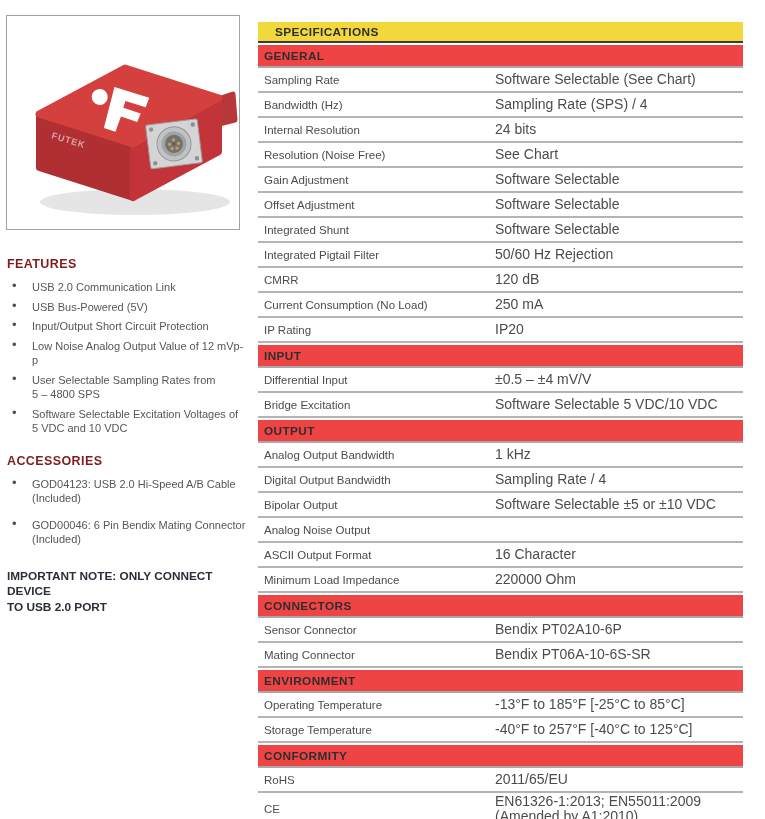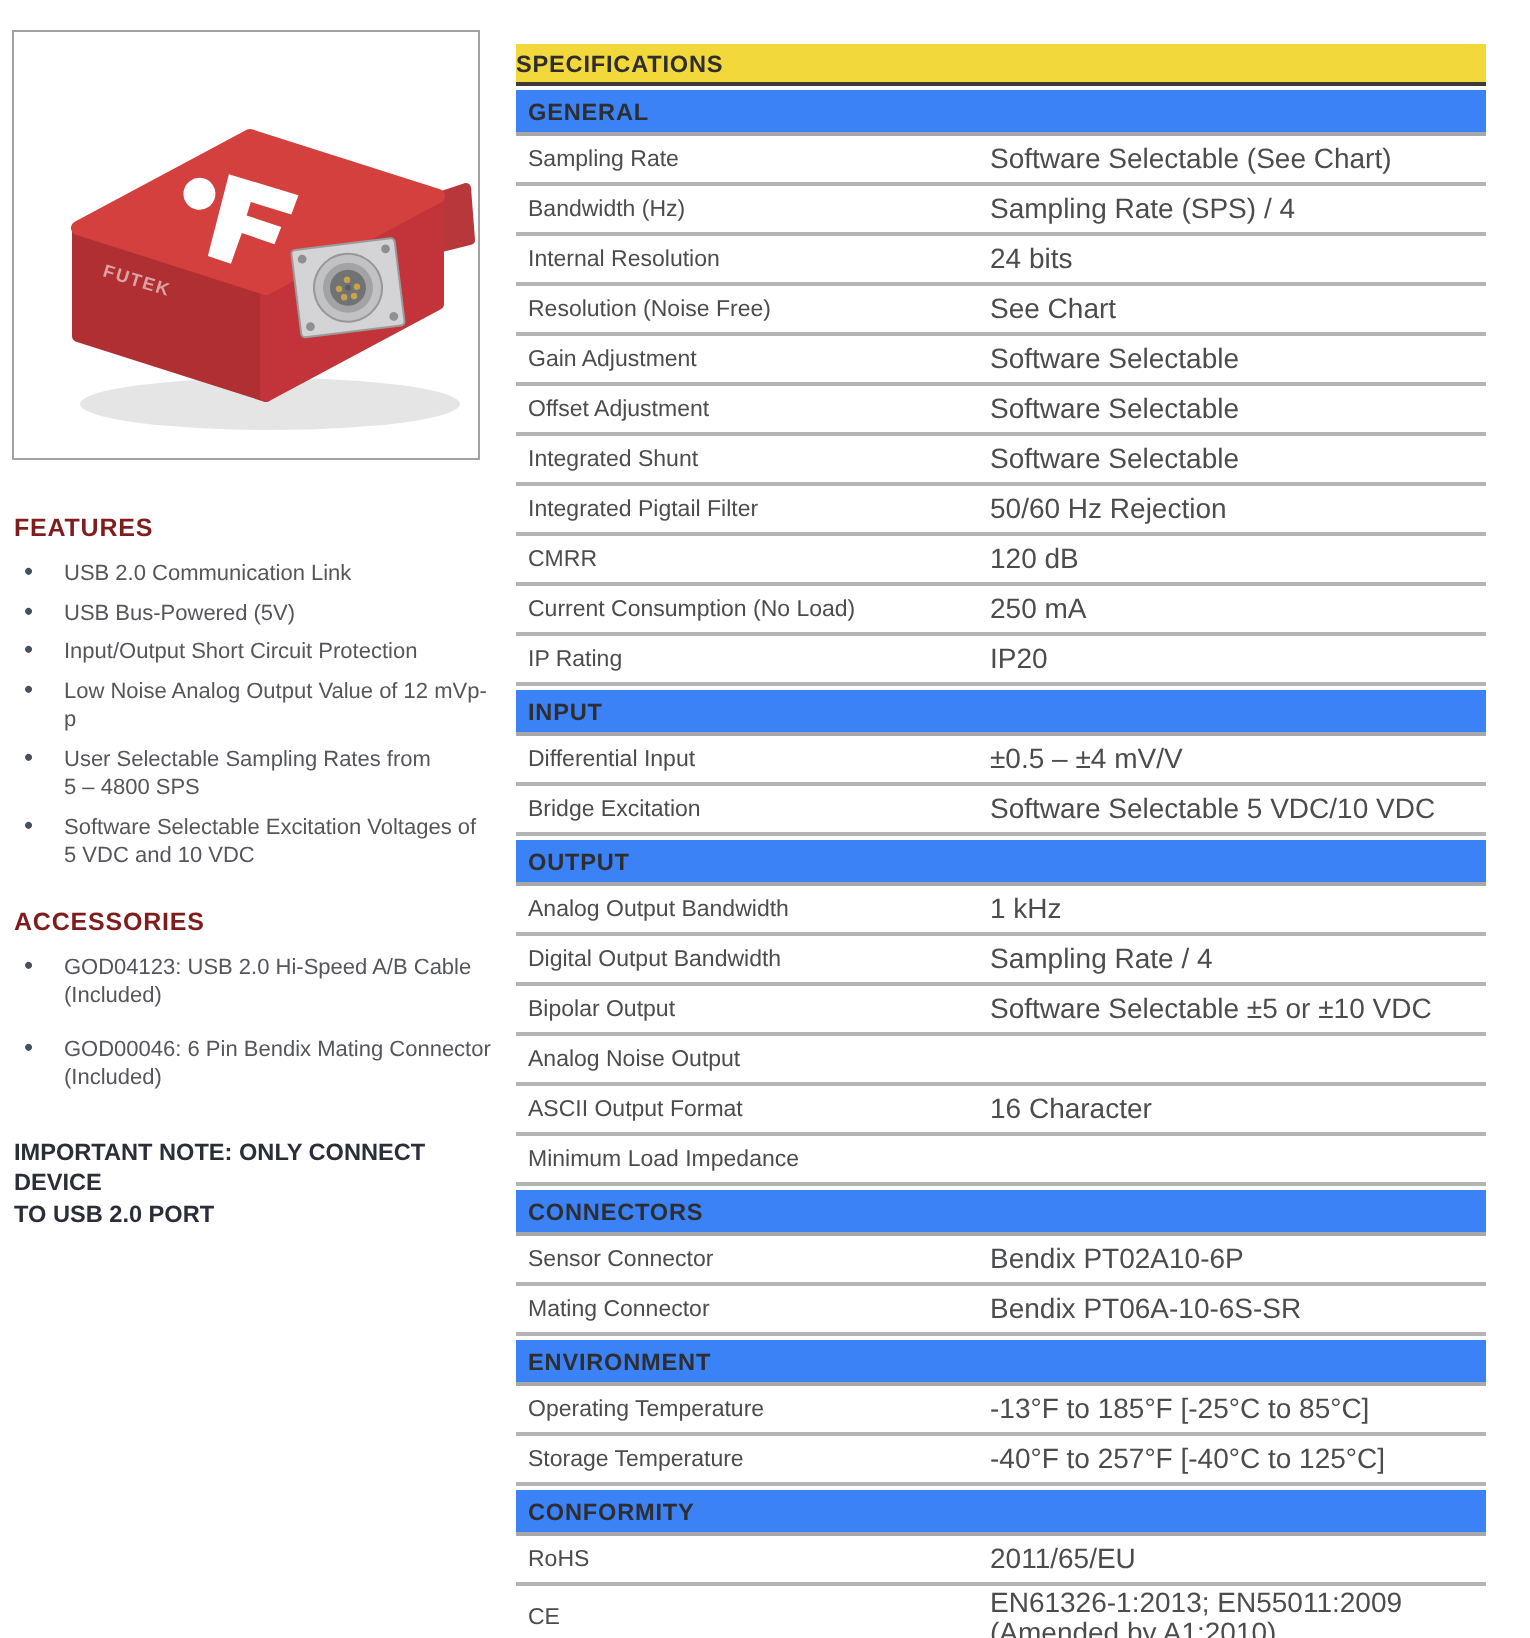--- a/index.html
+++ b/index.html
@@ -49,27 +49,27 @@
     white-space:pre-line;
   }
 
   
   .right-col{position:absolute;left:258px;top:22px;width:485px;}
   .spec-title{
     height:19px;
     background:#f2d83b;
     border-bottom:2px solid #3b3b3c;
     display:flex;align-items:center;
-    padding-left:0;
+    padding-left:17px;
     font-size:11.8px;font-weight:bold;color:#2e2e30;
     letter-spacing:0.4px;
   }
   .section-head{
     height:21px;
-    background:#3b82f6;
+    background:#ef4444;
     border-bottom:2px solid #a8a8aa;
     margin-top:2px;
     display:flex;align-items:center;
     padding-left:6px;
     font-size:11.8px;font-weight:bold;color:#2e2e30;
     letter-spacing:0.4px;
   }
   .spec-row{
     display:flex;
     align-items:center;
@@ -233,20 +233,21 @@
     </div>
     <div class="spec-row">
       <span class="spec-label">Analog Noise Output</span>
     </div>
     <div class="spec-row">
       <span class="spec-label">ASCII Output Format</span>
       <span class="spec-value">16 Character</span>
     </div>
     <div class="spec-row">
       <span class="spec-label">Minimum Load Impedance</span>
+      <span class="spec-value">220000 Ohm</span>
     </div>
 
     <div class="section-head">CONNECTORS</div>
     <div class="spec-row">
       <span class="spec-label">Sensor Connector</span>
       <span class="spec-value">Bendix PT02A10-6P</span>
     </div>
     <div class="spec-row">
       <span class="spec-label">Mating Connector</span>
       <span class="spec-value">Bendix PT06A-10-6S-SR</span>

